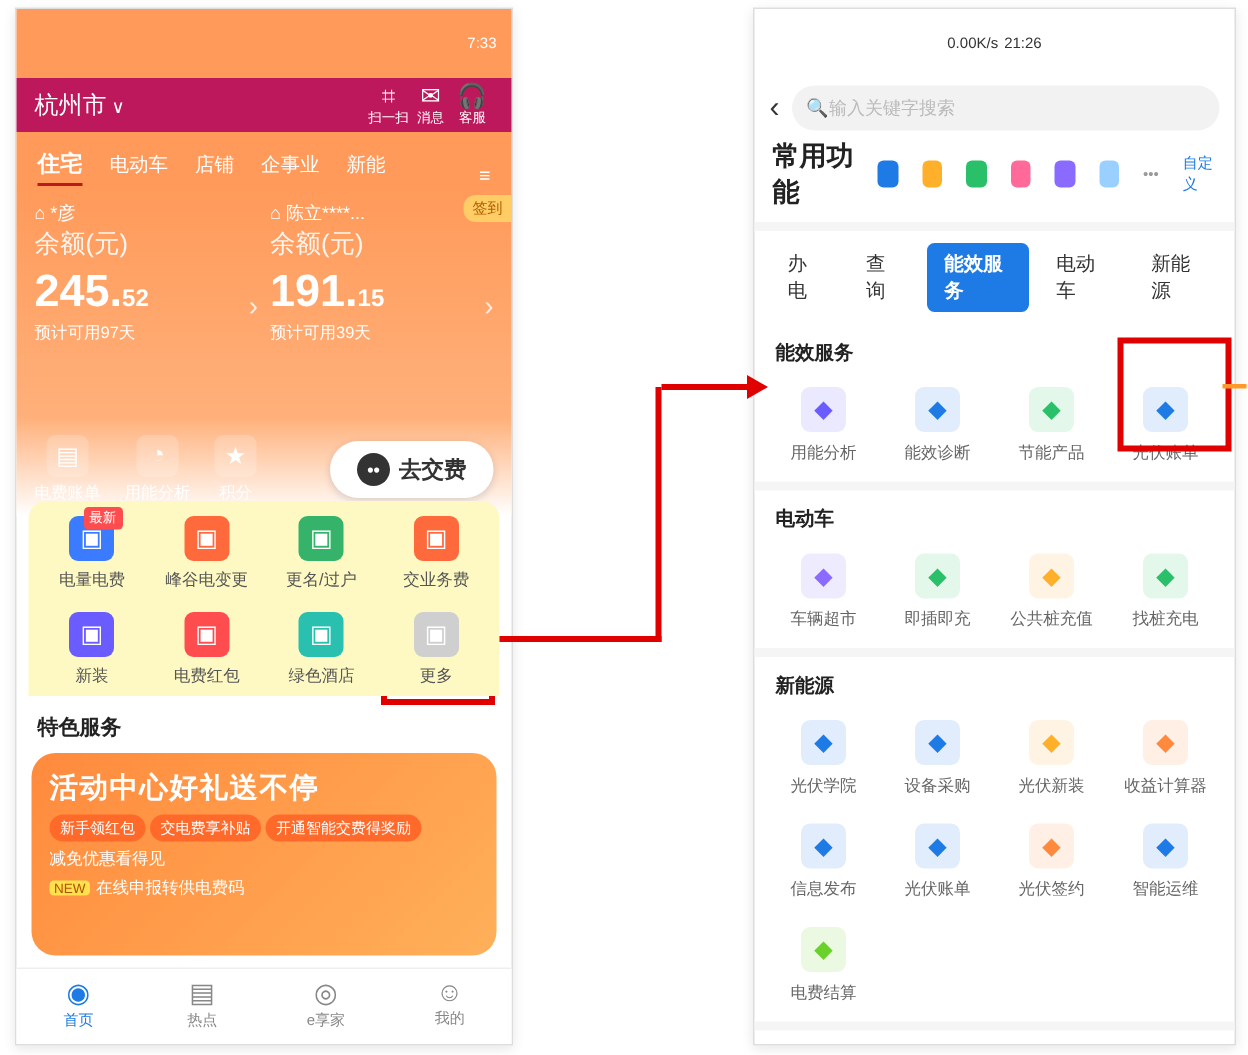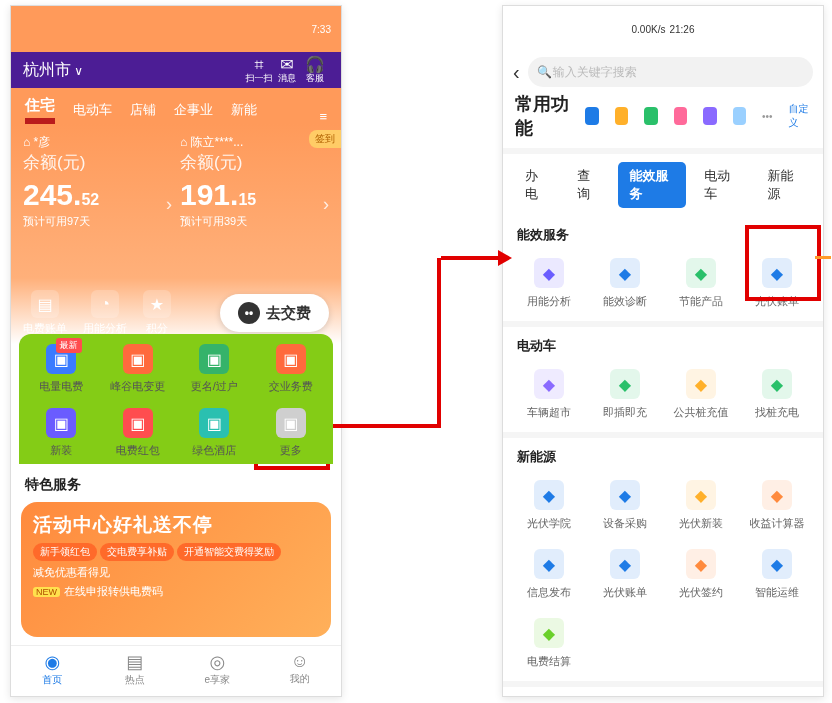--- a/index.html
+++ b/index.html
@@ -3,46 +3,46 @@
 <meta charset="utf-8">
 <style>
 body{margin:0;font-family:-apple-system,"PingFang SC","Microsoft YaHei",sans-serif;background:#fff;width:832px;height:703px;position:relative;overflow:hidden}
 .phone{position:absolute;background:#fff;border:1px solid #ddd;box-shadow:0 2px 8px rgba(0,0,0,.1)}
 .p1{left:10px;top:5px;width:330px;height:690px}
 .p2{left:502px;top:5px;width:320px;height:690px}
 .sbar{height:22px;display:flex;align-items:center;justify-content:flex-end;padding:12px 10px;font-size:10px;color:#fff;gap:4px}
 .p1 .sbar{background:linear-gradient(#ff9a5a,#ff9a5a)}
 .p2 .sbar{color:#333;justify-content:center}
 .topbar{height:36px;display:flex;align-items:center;padding:0 12px;color:#fff}
-.p1 .topbar{background:#4c1d95}
+.p1 .topbar{background:#be185d}
 .city{font-size:16px;font-weight:500}
 .city:after{content:" ∨";font-size:12px}
 .tspace{flex:1}
 .ticon{width:28px;text-align:center;font-size:9px;line-height:1.1}
 .ticon .ic{font-size:16px;display:block}
 .tabs{height:36px;display:flex;align-items:flex-end;gap:18px;padding:0 14px;color:#fff;font-size:13px}
 .p1 .tabs{background:#ff9a5a}
-.tabs .tab.act{font-weight:600;font-size:15px;border-bottom:6px solid #b91c1c;padding-bottom:3px}
+.tabs .tab.act{font-weight:600;font-size:15px;border-bottom:2px solid #b91c1c;padding-bottom:3px}
 .tabs .tab{padding-bottom:5px}
 .hero{position:relative;height:210px;background:linear-gradient(180deg,#ff9a5a,#ffb07a 70%,#fff 100%);padding:10px 12px 0;color:#fff}
 .cards{display:flex;gap:8px;height:120px}
 .card{flex:1;position:relative}
 .card .nm{font-size:12px}
 .card .sub{font-size:17px;opacity:.9}
 .card .amt{font-size:30px;font-weight:700;margin:4px 0 2px}
 .card .amt small{font-size:16px;font-weight:700}
 .card .days{font-size:11px}
 .card .arr{position:absolute;right:0;top:50%;font-size:18px;opacity:.8}
 .signin{position:absolute;right:0;top:6px;background:#ffcc66;color:#b06000;font-size:10px;padding:2px 6px;border-radius:8px 0 0 8px}
 .actrow{position:absolute;left:0;right:0;bottom:8px;display:flex;align-items:center;padding:0 12px;gap:16px}
 .act{text-align:center;color:#fff;font-size:11px}
 .act .ic{width:28px;height:28px;border-radius:6px;background:#fff3;display:inline-flex;align-items:center;justify-content:center;font-size:16px;margin-bottom:3px}
 .paybtn{margin-left:auto;background:#fff;color:#333;font-weight:600;font-size:15px;border-radius:22px;padding:8px 18px;display:flex;align-items:center;gap:6px;box-shadow:0 2px 6px rgba(0,0,0,.15)}
 .paybtn .face{width:22px;height:22px;border-radius:50%;background:#333;color:#fff;display:inline-flex;align-items:center;justify-content:center;font-size:12px}
-.grid{background:#84cc16;border-radius:12px 12px 0 0;margin:-10px 8px 0;padding:10px 4px 6px;display:grid;grid-template-columns:repeat(4,1fr);row-gap:14px;position:relative;z-index:2}
+.grid{background:#fef9c3;border-radius:12px 12px 0 0;margin:-10px 8px 0;padding:10px 4px 6px;display:grid;grid-template-columns:repeat(4,1fr);row-gap:14px;position:relative;z-index:2}
 .gcell{text-align:center;font-size:11px;color:#555;position:relative}
 .gcell .gic{width:30px;height:30px;margin:0 auto 5px;border-radius:6px;display:flex;align-items:center;justify-content:center;font-size:16px;color:#fff}
 .badge{position:absolute;top:-6px;right:18px;background:#ff4d4f;color:#fff;font-size:9px;padding:1px 4px;border-radius:3px}
 .sec-title{font-size:14px;font-weight:600;padding:12px 14px 8px;color:#222}
 .banner{margin:0 10px;height:115px;border-radius:16px;background:linear-gradient(135deg,#ff8a3d,#ffb05a);color:#fff;padding:10px 12px;position:relative;overflow:hidden}
 .banner .big{font-size:19px;font-weight:700;letter-spacing:1px}
 .banner .pill{display:inline-block;font-size:10px;background:#ff6a2a;border-radius:10px;padding:2px 7px;margin:5px 3px 0 0}
 .banner .bl{font-size:11px;margin-top:4px;display:flex;align-items:center;gap:4px}
 .banner .new{background:#ffe14d;color:#b05000;font-size:9px;border-radius:3px;padding:0 3px}
 .navbar{position:absolute;left:0;right:0;bottom:0;height:50px;border-top:1px solid #eee;background:#fff;display:flex}

